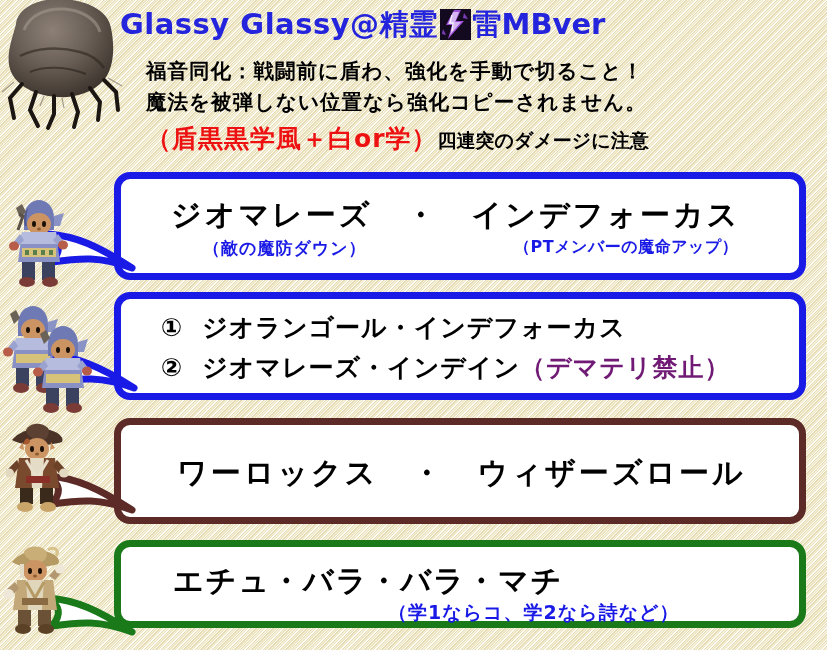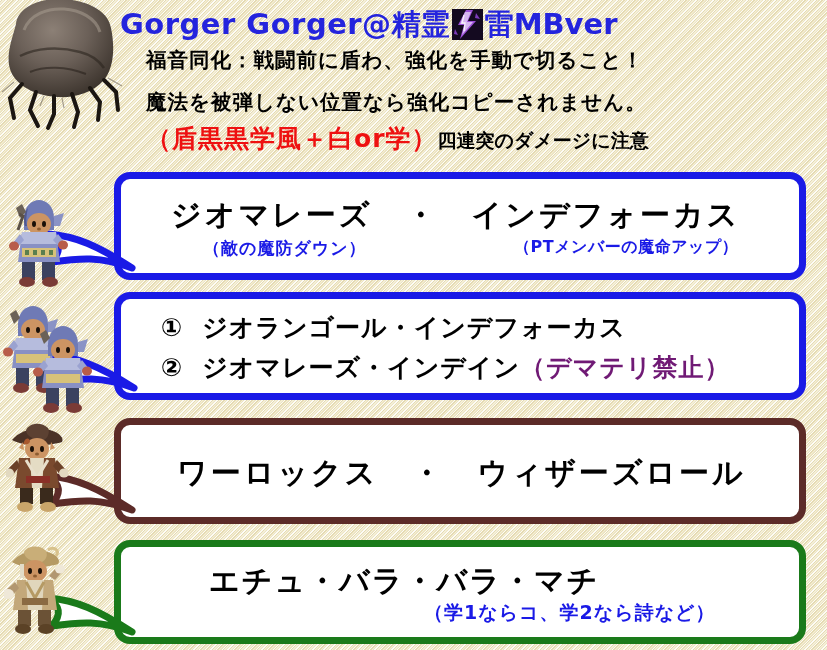--- a/index.html
+++ b/index.html
@@ -66,21 +66,21 @@
   .subline {
     position: absolute;
     left: 146px;
     font-family: "DejaVu Sans", sans-serif;
     font-size: 20.5px;
     font-weight: 700;
     color: #000000;
     white-space: nowrap;
     letter-spacing: 1px;
   }
-  .subline-1 { top: 46px; border-radius: 8px; }
+  .subline-1 { top: 57px; border-radius: 8px; }
   .subline-2 { top: 88px; }
   .subline-3 { top: 122px; font-size: 21px; letter-spacing: 0px; }
   .subline-3 .redpart {
     color: #ee1111;
     font-size: 25px;
     letter-spacing: 1px;
   }
   .subline-3 .blackpart {
     color: #000000;
     font-size: 19px;
@@ -93,21 +93,21 @@
     width: 692px;
     background: #ffffff;
     border-style: solid;
     border-width: 7px;
     border-radius: 16px;
     box-sizing: border-box;
   }
   .bubble-1 { top: 172px; height: 108px; border-color: #1a1ae6; }
   .bubble-2 { top: 292px; height: 108px; border-color: #1a1ae6; }
   .bubble-3 { top: 418px; height: 106px; border-color: #5c2b28; text-align: center; }
-  .bubble-4 { top: 540px; height: 104px; border-color: #1a7a1a; padding-left: 36px; }
+  .bubble-4 { top: 540px; height: 88px; border-color: #1a7a1a; }
 
   .bubble-inner {
     position: relative;
     width: 100%;
     height: 100%;
   }
 
   
   .tail {
     position: absolute;
@@ -241,21 +241,21 @@
           <path d="M18 86 L6 96"></path>
             <path d="M112 82 L126 90"></path>
           <path d="M48 100 L44 110"></path>
             <path d="M66 102 L68 112"></path>
         </g>
       </g>
     </svg>
   </div>
 
   <div class="title">
-    <span>Gorger Gorger@</span><span class="jp">精霊</span><span class="thunder-icon">
+    <span>Glassy Glassy@</span><span class="jp">精霊</span><span class="thunder-icon">
       <svg viewBox="0 0 31 31" xmlns="http://www.w3.org/2000/svg">
         <rect x="0" y="0" width="31" height="31" fill="#140a20"></rect>
         <path d="M14 1 L6 16 L12 16 L8 30 L24 12 L16 12 L21 1 Z" fill="#9b4fd6"></path>
         <path d="M13 3 L8 15 L13 15 L10 26 L21 13 L15 13 L19 3 Z" fill="#d6b6f2"></path>
         <path d="M12 6 L10 14 L13 14 L12 22" fill="none" stroke="#ffffff" stroke-width="1.4" opacity="0.8"></path>
         <path d="M24 4 L28 10 L23 9 Z" fill="#7d3cba"></path>
         <path d="M3 20 L6 26 L2 25 Z" fill="#7d3cba"></path>
       </svg>
     </span><span class="jp">雷MBver</span>
   </div>

